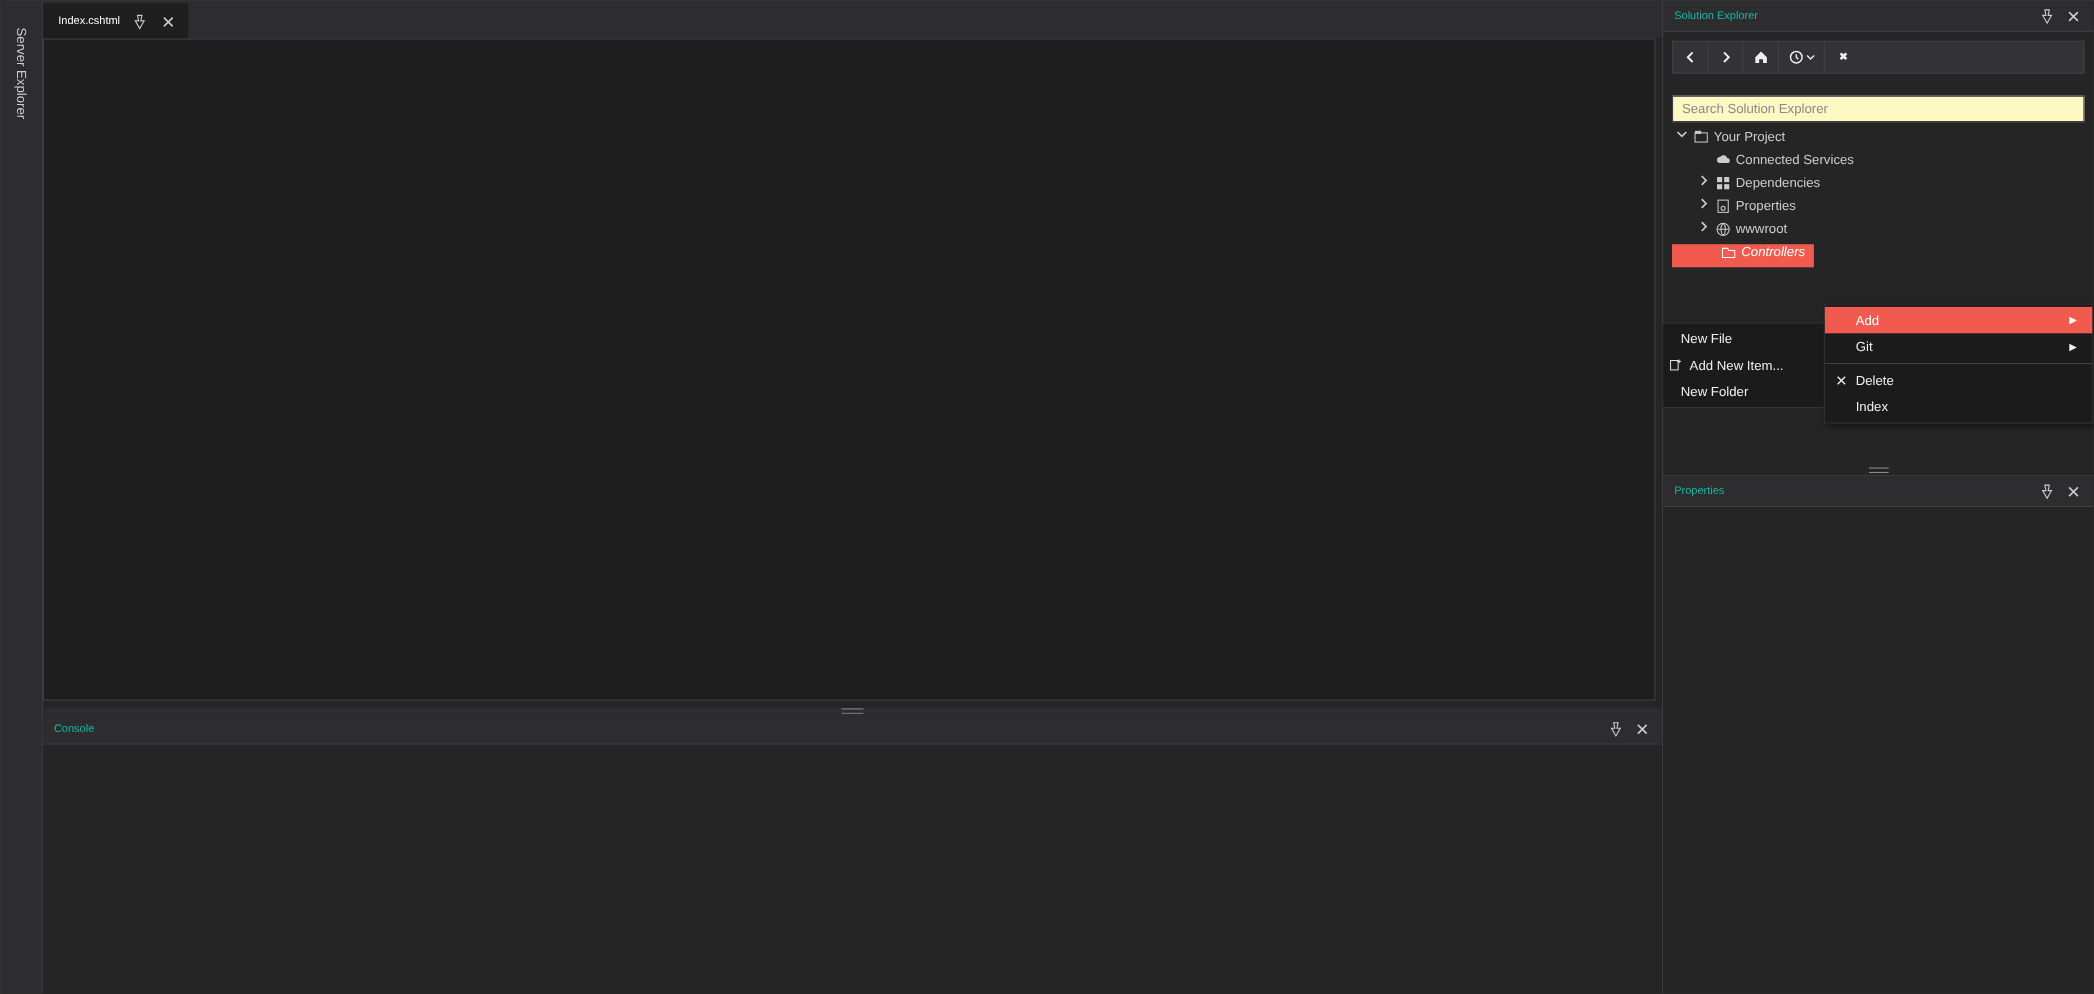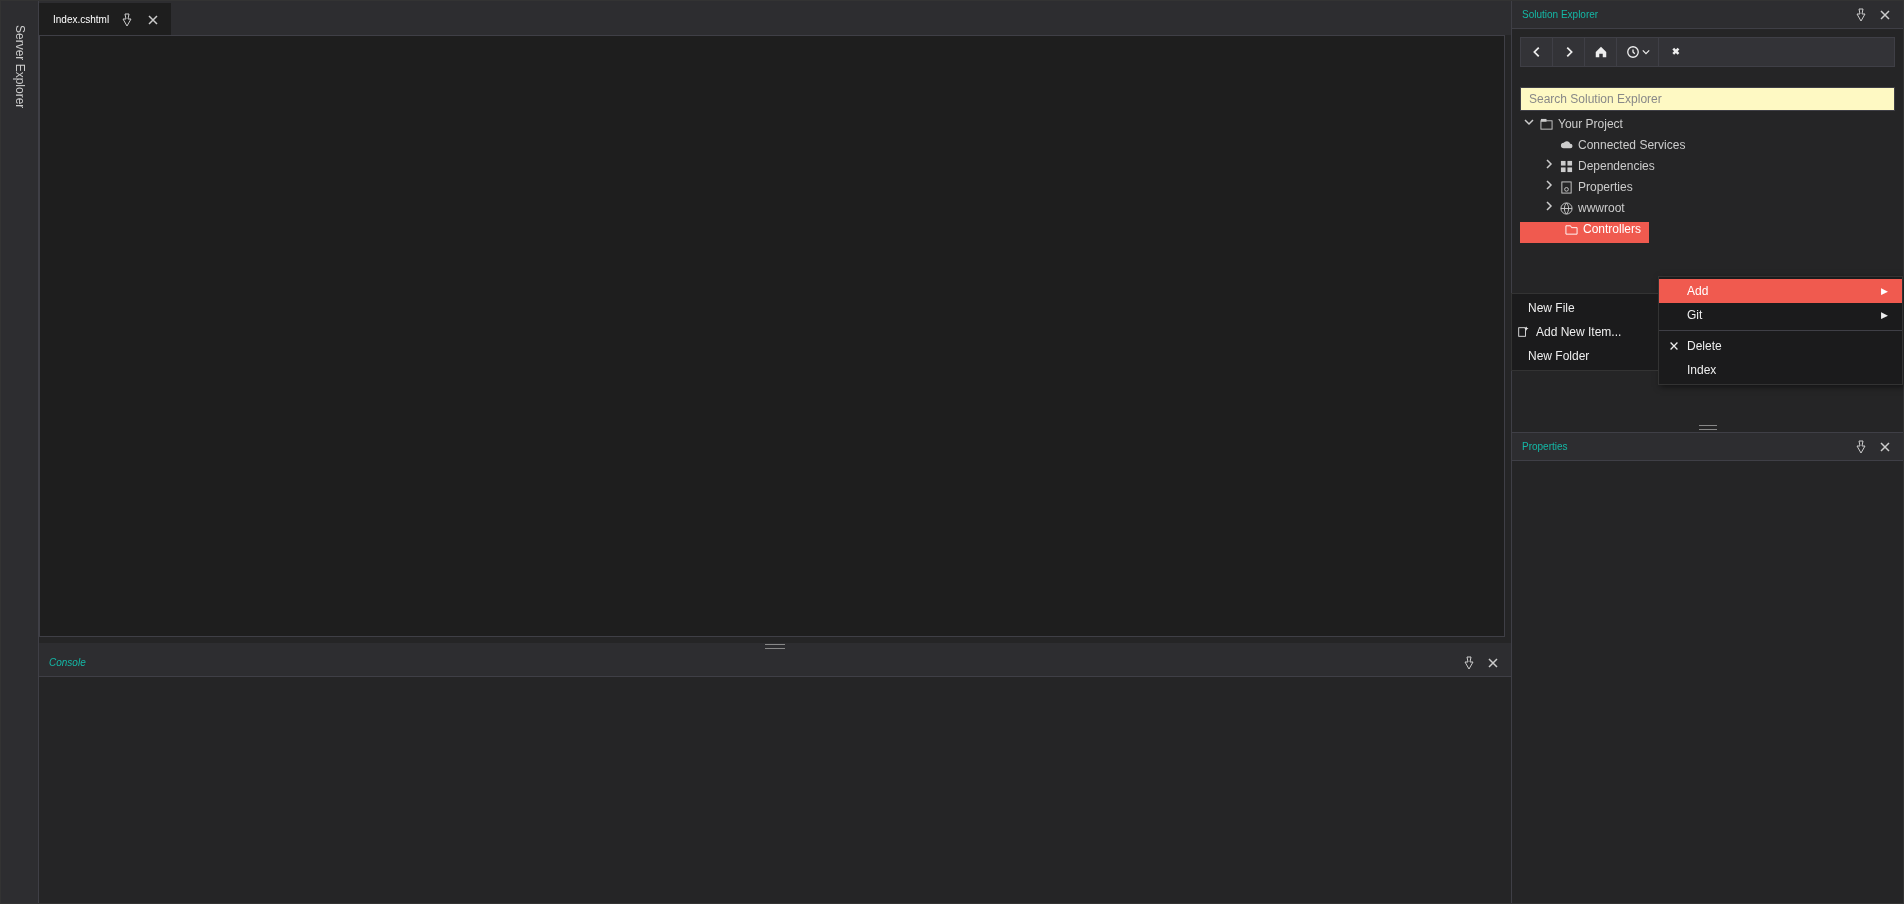--- a/index.html
+++ b/index.html
@@ -84,21 +84,20 @@
     width: 20px; height:3px;
     border-top:1px solid #888;
     border-bottom:1px solid #888;
   }
   
   .console-panel {
     flex: 0 0 254px;
     display:flex;
     flex-direction: column;
     background:#1e1e1e;
-    font-style:italic;
   }
   .panel-header {
     height: 28px;
     background: #2d2d30;
     display:flex;
     align-items:center;
     padding: 0 10px;
     justify-content: space-between;
     border-bottom: 1px solid #3f3f46;
   }
@@ -175,21 +174,21 @@
     display:flex; align-items:center; justify-content:center;
     color:#ccc;
   }
   .t-icon {
     width:14px; height:14px;
     display:flex; align-items:center; justify-content:center;
   }
   .t-icon svg { width:13px; height:13px; }
   .indent-0 { padding-left: 4px; }
   .indent-1 { padding-left: 24px; }
-  .indent-2 { padding-left: 44px; }
+  .indent-2 { padding-left: 44px; font-style: italic; }
 
   .splitter-v-handle {
     height:10px;
     display:flex; justify-content:center; align-items:center;
     cursor: ns-resize;
   }
   .splitter-v-handle::after{
     content:""; width:18px; height:3px;
     border-top:1px solid #888; border-bottom:1px solid #888;
   }

